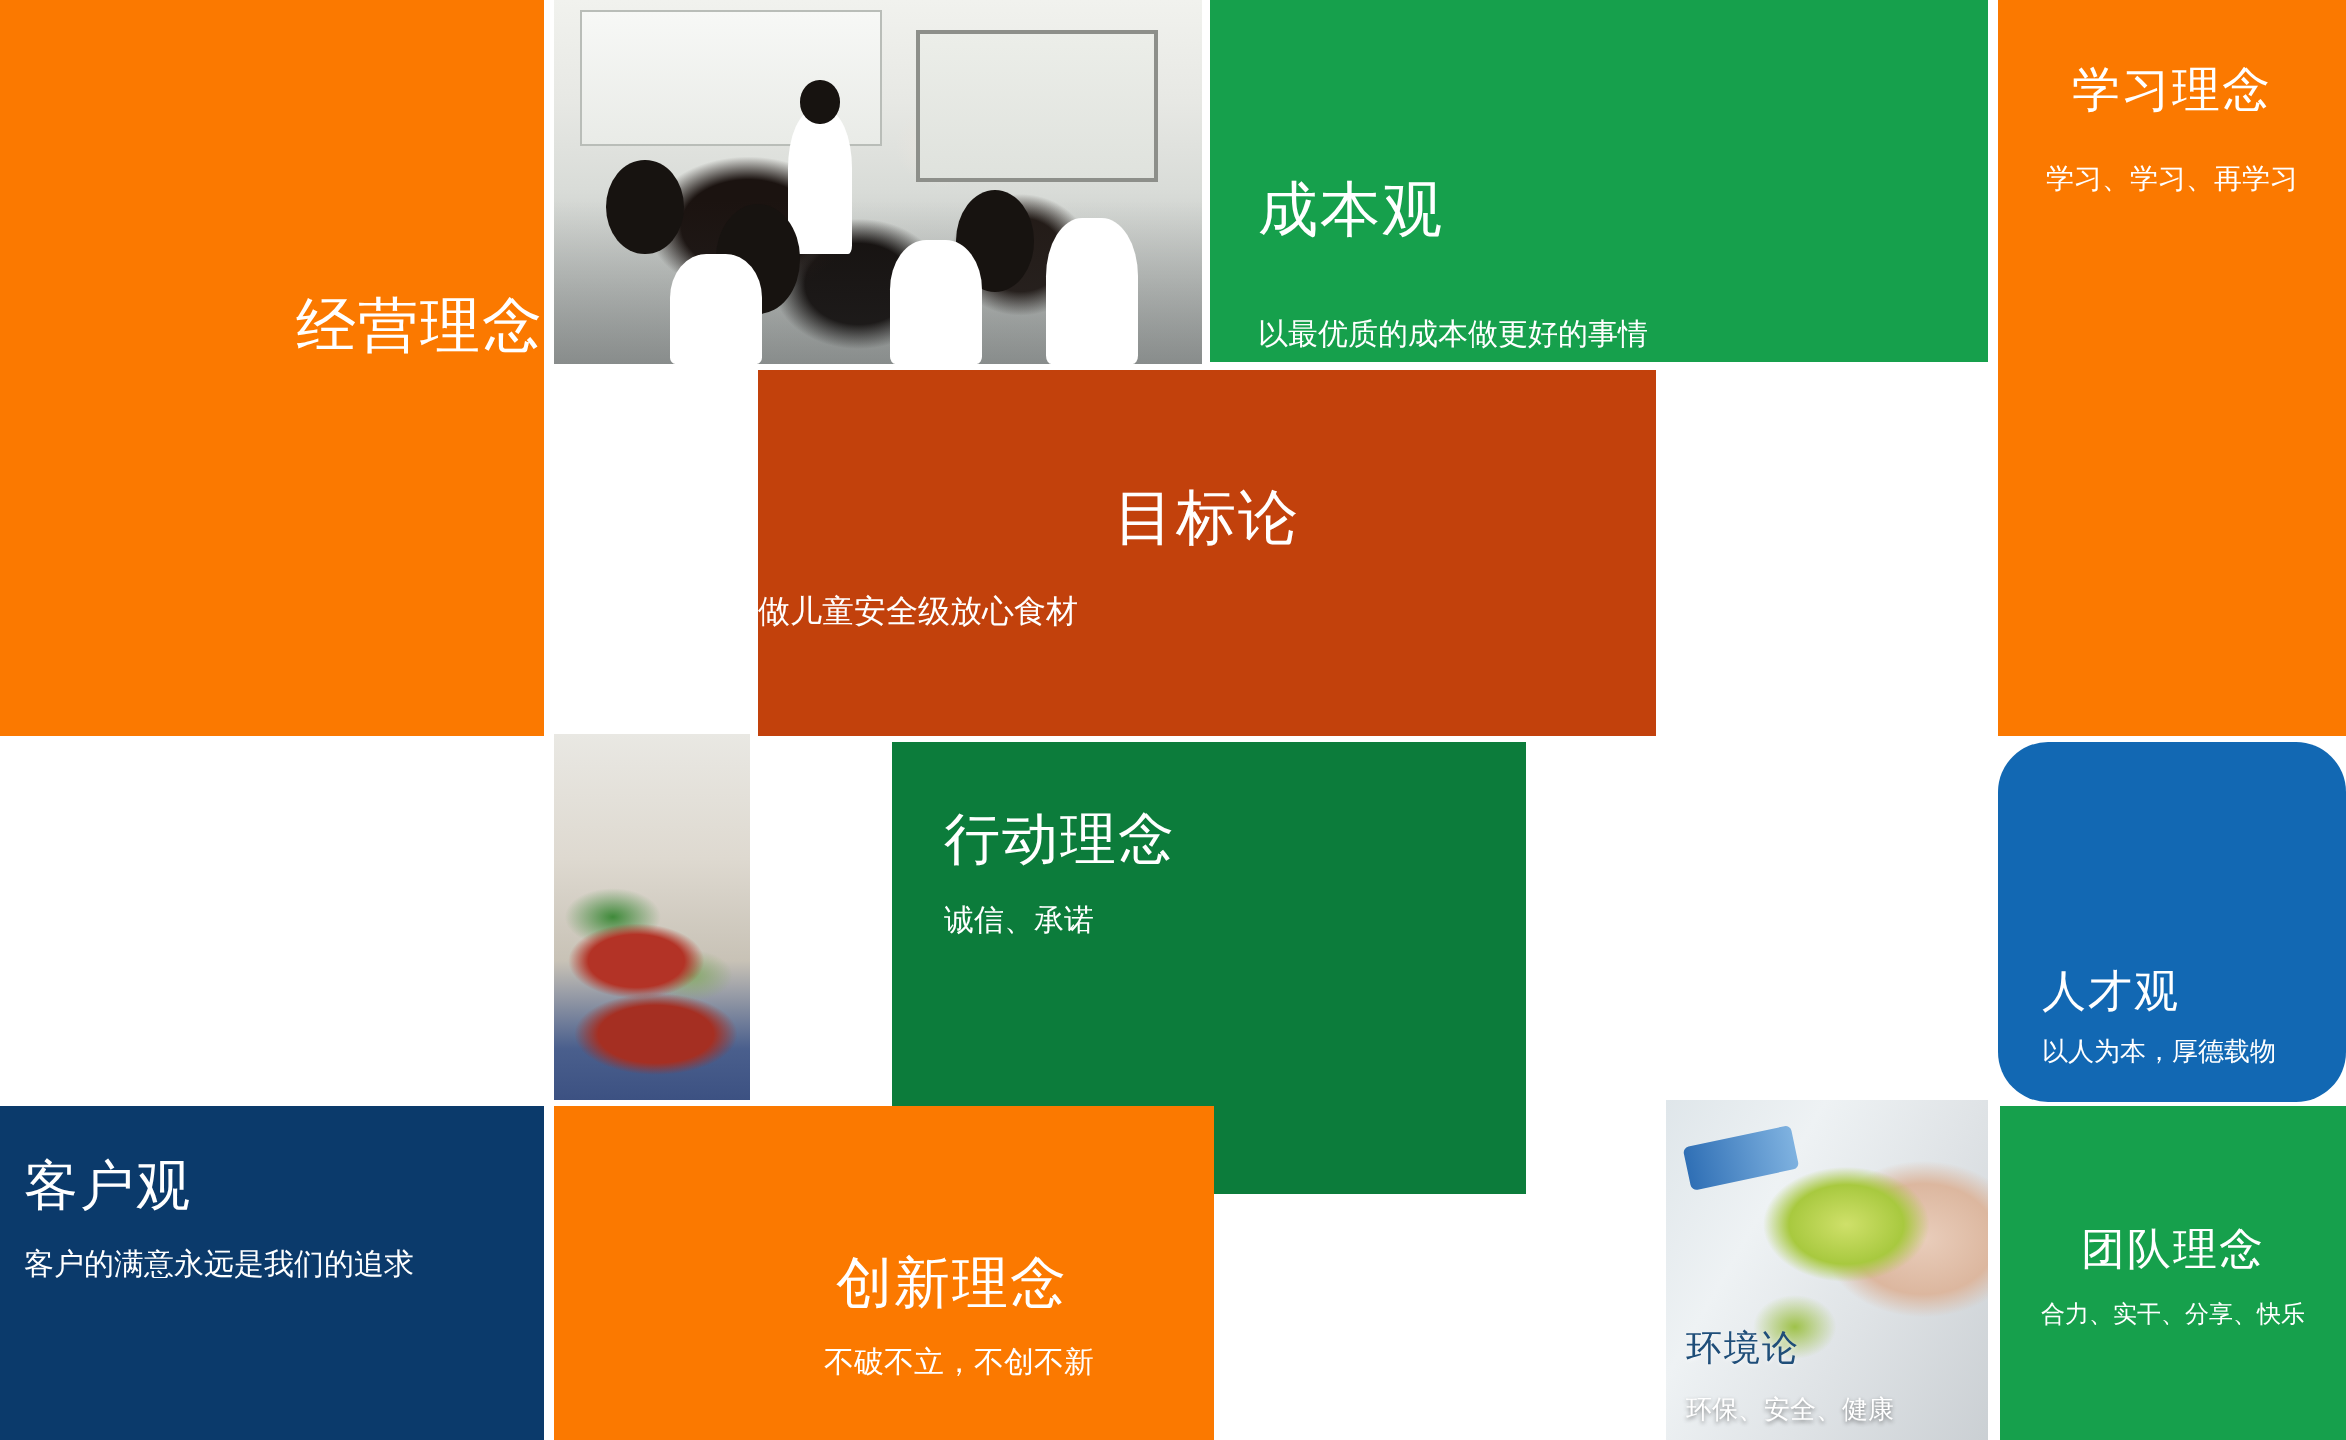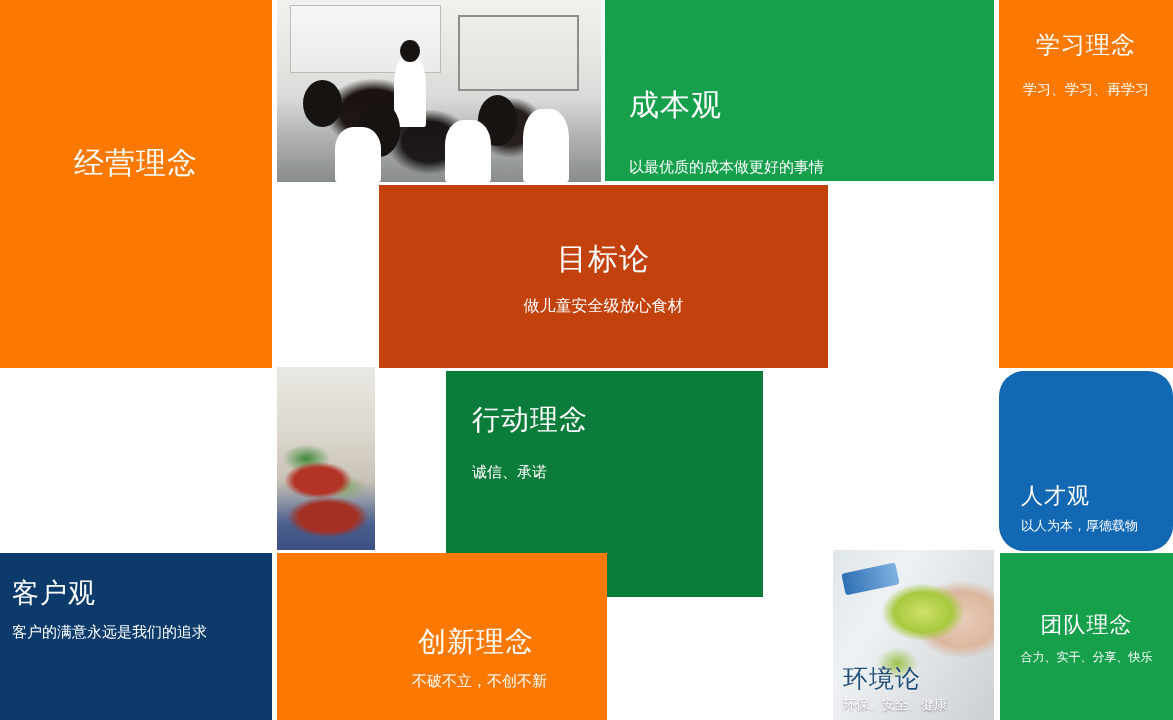--- a/index.html
+++ b/index.html
@@ -94,21 +94,21 @@
     background: linear-gradient(90deg, #2f6fb5, #7fb2e0);
     border-radius: 3px; transform: rotate(-12deg);
   }
 </style>
 </head>
 <body>
 
 <div id="board">
 
   <div class="tile c-orange" style="left:0px; top:0px; width:272px; height:368px;">
-    <div class="title" style="left:0; right:0; top:143px; text-align:center; font-size:30px;">经营理念</div>
+    <div class="title" style="left:0; right:0; top:143px; text-align:right; font-size:30px;">经营理念</div>
   </div>
 
   <div class="tile photo ph-meeting" style="left:277px; top:0px; width:324px; height:182px;">
     <div class="board"></div>
     <div class="wboard"></div>
     <div class="person" style="left:36%; top:30%; width:10%; height:40%;"></div>
     <div class="head" style="left:38%; top:22%; width:6%; height:12%;"></div>
     <div class="head" style="left:8%; top:44%; width:12%; height:26%;"></div>
     <div class="head" style="left:25%; top:56%; width:13%; height:30%;"></div>
     <div class="head" style="left:62%; top:52%; width:12%; height:28%;"></div>
@@ -124,32 +124,32 @@
 
   <div class="tile c-orange" style="left:999px; top:0px; width:174px; height:368px;">
     <div class="title" style="left:0; right:0; top:29px; text-align:center; font-size:24px;">学习理念</div>
     <div class="sub" style="left:0; right:0; top:81px; text-align:center; font-size:14px;">学习、学习、再学习</div>
   </div>
 
   <div class="tile photo ph-veg" style="left:277px; top:185px; width:98px; height:183px;"></div>
 
   <div class="tile c-blue" style="left:379px; top:185px; width:449px; height:183px;">
     <div class="title" style="left:0; right:0; top:54px; text-align:center; font-size:30px;">目标论</div>
-    <div class="sub" style="left:0; right:0; top:111px; text-align:center; font-size:16px;">做儿童安全级放心食材</div>
+    <div class="sub" style="left:0; right:0; top:111px; font-size:16px;">做儿童安全级放心食材</div>
   </div>
 
   <div class="tile photo ph-lab" style="left:833px; top:185px; width:161px; height:183px;">
     <div class="strip"></div>
-    <div class="title" style="left:10px; top:112px; font-size:25px; color:#1f4e79; text-shadow:0 1px 2px rgba(255,255,255,.6);">环境论</div>
+    <div class="title" style="left:10px; top:112px; font-size:18px; color:#1f4e79; text-shadow:0 1px 2px rgba(255,255,255,.6);">环境论</div>
     <div class="sub" style="left:10px; top:146px; font-size:13px; color:#ffffff; text-shadow:0 1px 2px rgba(0,0,0,.45);">环保、安全、健康</div>
   </div>
 
   <div class="tile c-green-dark" style="left:446px; top:371px; width:317px; height:226px;">
     <div class="title" style="left:26px; top:30px; font-size:28px;">行动理念</div>
-    <div class="sub" style="left:26px; top:80px; font-size:15px;margin-top:12px;">诚信、承诺</div>
+    <div class="sub" style="left:26px; top:80px; font-size:15px;">诚信、承诺</div>
   </div>
 
   <div class="tile c-blue-mid" style="left:999px; top:371px; width:174px; height:180px;">
     <div class="title" style="left:22px; top:110px; font-size:22px;">人才观</div>
     <div class="sub" style="left:22px; top:146px; font-size:13px;">以人为本，厚德载物</div>
   </div>
 
   <div class="tile c-blue-dark" style="left:0px; top:553px; width:272px; height:167px;">
     <div class="title" style="left:12px; top:22px; font-size:27px;">客户观</div>
     <div class="sub" style="left:12px; top:70px; font-size:15px;">客户的满意永远是我们的追求</div>

